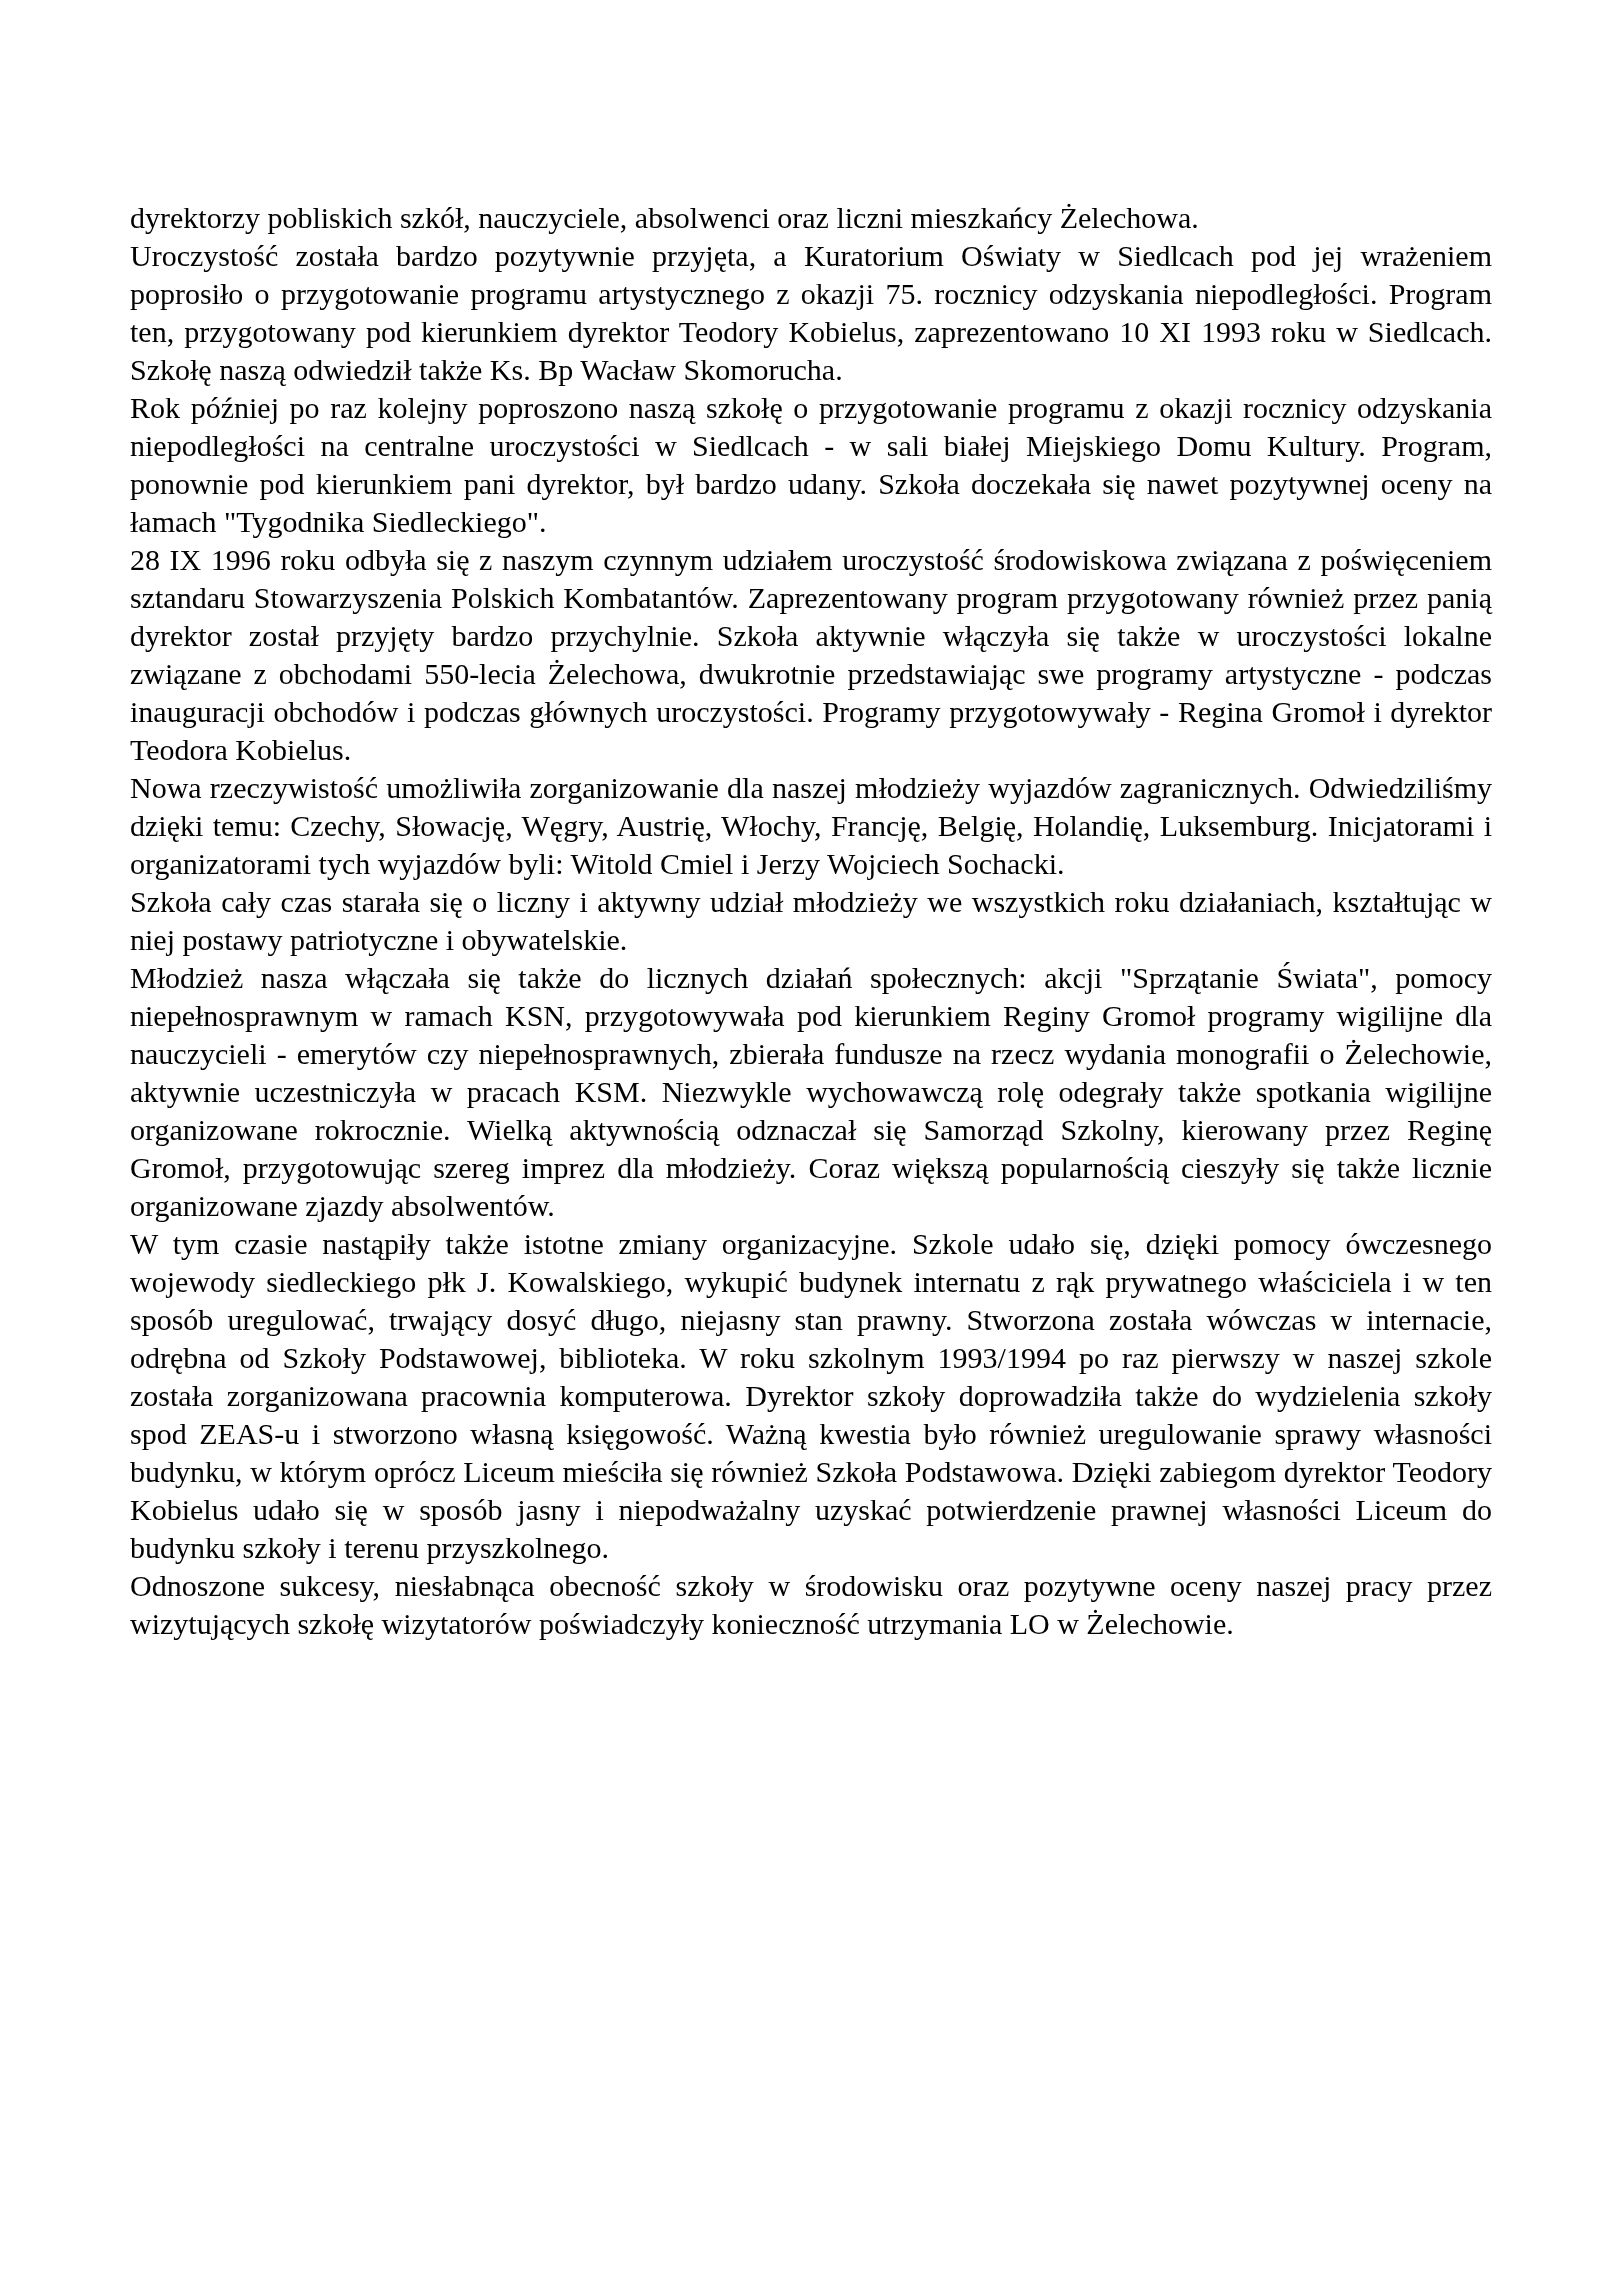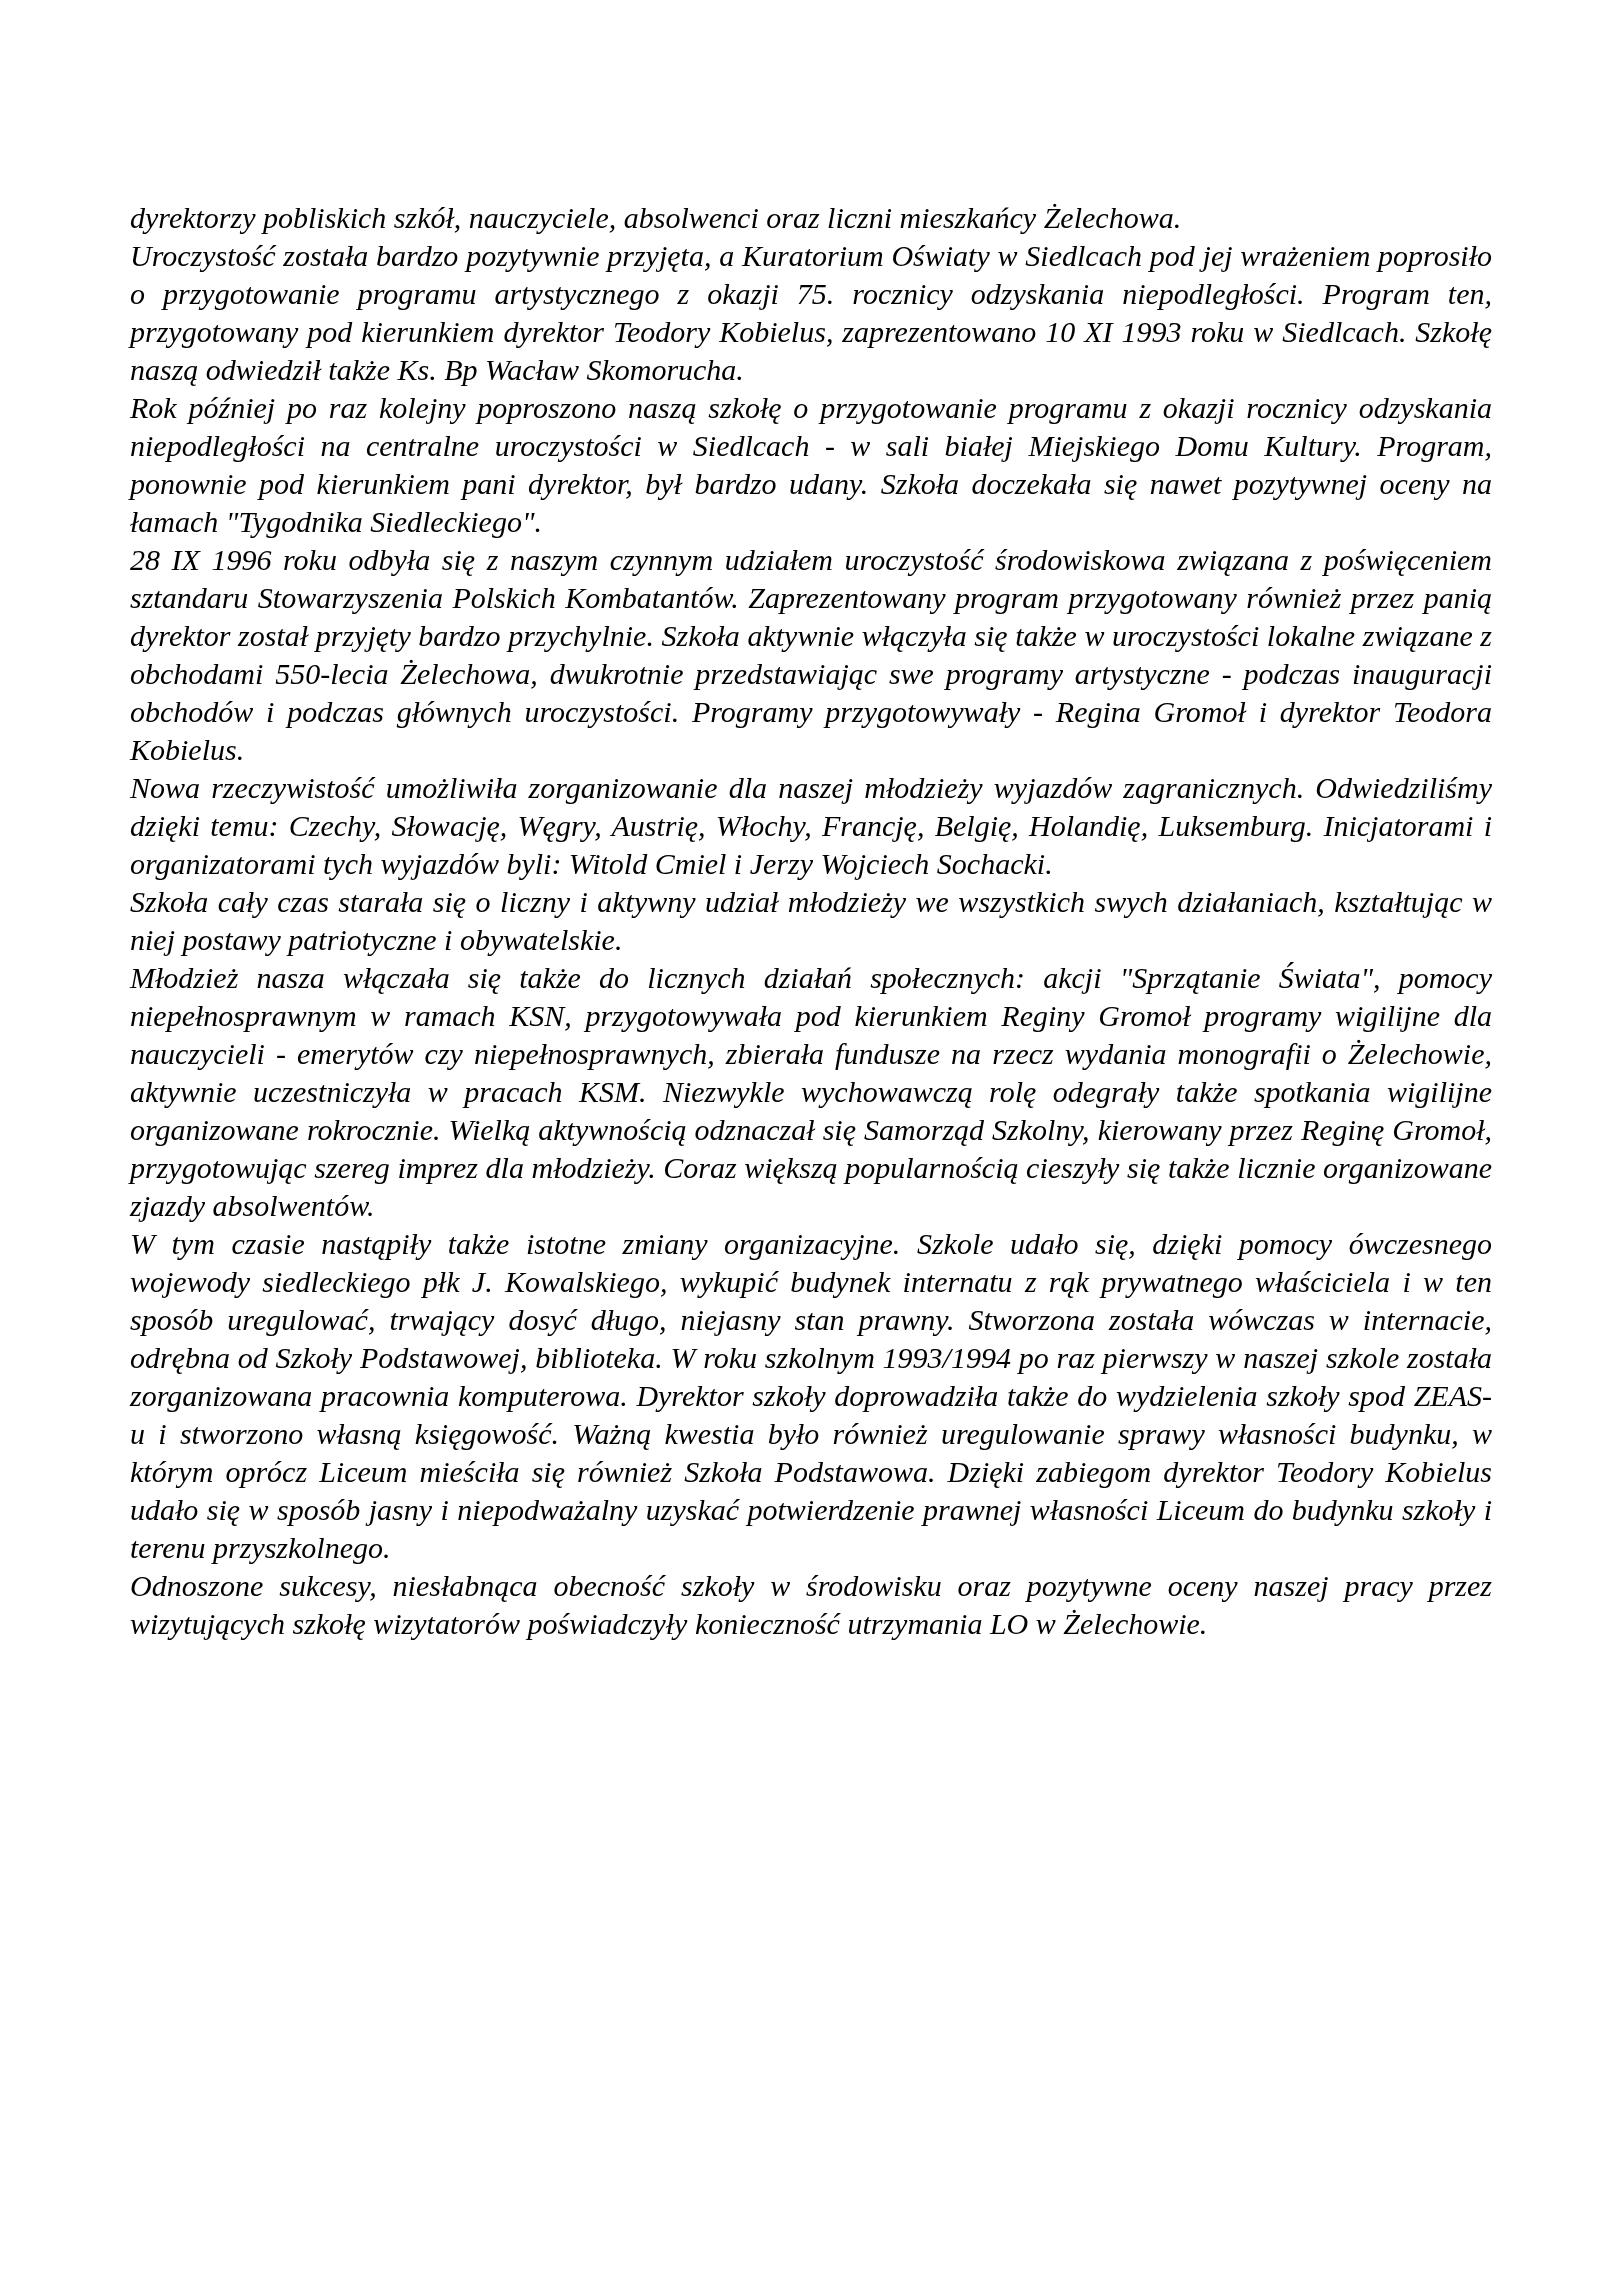--- a/index.html
+++ b/index.html
@@ -17,36 +17,35 @@
     overflow: hidden;
   }
   .doc-text {
     width: 1362px;
     color: #000000;
     font-family: "Liberation Serif", "DejaVu Serif", serif;
     font-size: 30px;
     line-height: 38px;
     text-align: justify;
     text-justify: inter-word;
-    font-style: italic;
   }
   .doc-text p {
     margin: 0;
     padding: 0;
   }
 </style>
 </head>
 <body>
 
 <div class="page">
   <div class="doc-text">
     <p>dyrektorzy pobliskich szkół, nauczyciele, absolwenci oraz liczni mieszkańcy Żelechowa.</p>
     <p>Uroczystość została bardzo pozytywnie przyjęta, a Kuratorium Oświaty w Siedlcach pod jej wrażeniem poprosiło o przygotowanie programu artystycznego z okazji 75. rocznicy odzyskania niepodległości. Program ten, przygotowany pod kierunkiem dyrektor Teodory Kobielus, zaprezentowano 10 XI 1993 roku w Siedlcach. Szkołę naszą odwiedził także Ks. Bp Wacław Skomorucha.</p>
     <p>Rok później po raz kolejny poproszono naszą szkołę o przygotowanie programu z okazji rocznicy odzyskania niepodległości na centralne uroczystości w Siedlcach - w sali białej Miejskiego Domu Kultury. Program, ponownie pod kierunkiem pani dyrektor, był bardzo udany. Szkoła doczekała się nawet pozytywnej oceny na łamach "Tygodnika Siedleckiego".</p>
     <p>28 IX 1996 roku odbyła się z naszym czynnym udziałem uroczystość środowiskowa związana z poświęceniem sztandaru Stowarzyszenia Polskich Kombatantów. Zaprezentowany program przygotowany również przez panią dyrektor został przyjęty bardzo przychylnie. Szkoła aktywnie włączyła się także w uroczystości lokalne związane z obchodami 550-lecia Żelechowa, dwukrotnie przedstawiając swe programy artystyczne - podczas inauguracji obchodów i podczas głównych uroczystości. Programy przygotowywały - Regina Gromoł i dyrektor Teodora Kobielus.</p>
     <p>Nowa rzeczywistość umożliwiła zorganizowanie dla naszej młodzieży wyjazdów zagranicznych. Odwiedziliśmy dzięki temu: Czechy, Słowację, Węgry, Austrię, Włochy, Francję, Belgię, Holandię, Luksemburg. Inicjatorami i organizatorami tych wyjazdów byli: Witold Cmiel i Jerzy Wojciech Sochacki.</p>
-    <p>Szkoła cały czas starała się o liczny i aktywny udział młodzieży we wszystkich swych działaniach, kształtując w niej postawy patriotyczne i obywatelskie.</p>
+    <p>Szkoła cały czas starała się o liczny i aktywny udział młodzieży we wszystkich roku działaniach, kształtując w niej postawy patriotyczne i obywatelskie.</p>
     <p>Młodzież nasza włączała się także do licznych działań społecznych: akcji "Sprzątanie Świata", pomocy niepełnosprawnym w ramach KSN, przygotowywała pod kierunkiem Reginy Gromoł programy wigilijne dla nauczycieli - emerytów czy niepełnosprawnych, zbierała fundusze na rzecz wydania monografii o Żelechowie, aktywnie uczestniczyła w pracach KSM. Niezwykle wychowawczą rolę odegrały także spotkania wigilijne organizowane rokrocznie. Wielką aktywnością odznaczał się Samorząd Szkolny, kierowany przez Reginę Gromoł, przygotowując szereg imprez dla młodzieży. Coraz większą popularnością cieszyły się także licznie organizowane zjazdy absolwentów.</p>
     <p>W tym czasie nastąpiły także istotne zmiany organizacyjne. Szkole udało się, dzięki pomocy ówczesnego wojewody siedleckiego płk J. Kowalskiego, wykupić budynek internatu z rąk prywatnego właściciela i w ten sposób uregulować, trwający dosyć długo, niejasny stan prawny. Stworzona została wówczas w internacie, odrębna od Szkoły Podstawowej, biblioteka. W roku szkolnym 1993/1994 po raz pierwszy w naszej szkole została zorganizowana pracownia komputerowa. Dyrektor szkoły doprowadziła także do wydzielenia szkoły spod ZEAS-u i stworzono własną księgowość. Ważną kwestia było również uregulowanie sprawy własności budynku, w którym oprócz Liceum mieściła się również Szkoła Podstawowa. Dzięki zabiegom dyrektor Teodory Kobielus udało się w sposób jasny i niepodważalny uzyskać potwierdzenie prawnej własności Liceum do budynku szkoły i terenu przyszkolnego.</p>
     <p>Odnoszone sukcesy, niesłabnąca obecność szkoły w środowisku oraz pozytywne oceny naszej pracy przez wizytujących szkołę wizytatorów poświadczyły konieczność utrzymania LO w Żelechowie.</p>
   </div>
 </div>
 
 
 </body></html>

